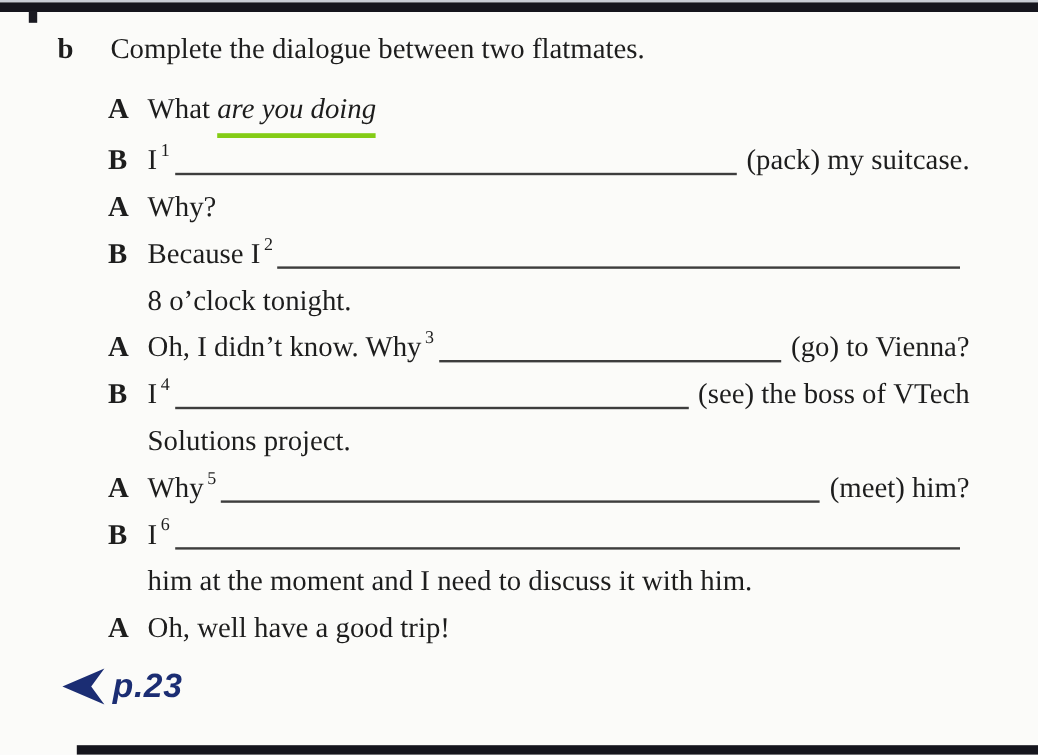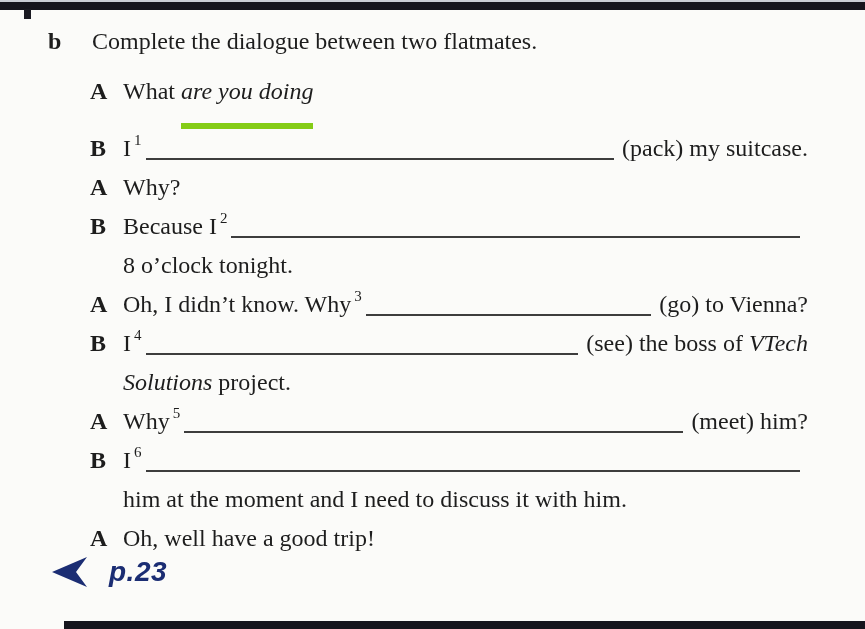--- a/index.html
+++ b/index.html
@@ -15,31 +15,31 @@
   .topbar-notch{position:absolute;top:9px;left:24px;width:7px;height:10px;background:#1a1a22;}
   .bottombar{position:absolute;bottom:0;left:64px;right:0;height:8px;background:#15151d;}
 
   .content{position:absolute;left:48px;top:22px;width:760px;font-size:24px;}
   .heading{display:flex;line-height:38px;margin-bottom:12px;}
   .heading .letter{font-weight:bold;width:44px;flex:none;}
   .dialogue{margin-left:42px;}
   .line{display:flex;line-height:39px;}
   .speaker{font-weight:bold;width:33px;flex:none;}
   .t{white-space:pre;}
-  .it{white-space:pre;font-style:italic;}
-  .iu{white-space:pre;font-style:italic;border-bottom:6px solid #84cc16;padding-bottom:12px;}
+  .it{white-space:pre;}
+  .iu{white-space:pre;font-style:italic;border-bottom:4px solid #84cc16;padding-bottom:0px;}
   .sup{font-size:15px;position:relative;top:-8px;margin:0 2px 0 3px;flex:none;}
   .blank{flex:1 1 auto;min-width:40px;border-bottom:2px solid #3d3d3d;margin:0 8px 8px 2px;}
 
   .footer{position:absolute;left:50px;top:556px;display:flex;align-items:center;}
   .arrow{width:40px;height:32px;flex:none;}
   .pref{
     font-family:"Liberation Sans", sans-serif;
     font-style:italic;font-weight:600;font-size:28px;
-    color:#1b2d73;margin-left:19px;letter-spacing:0.5px;
+    color:#1b2d73;margin-left:4px;letter-spacing:0.5px;
   }
 </style>
 </head>
 <body>
 
 <div class="page">
 
   <div class="topbar-shadow"></div>
   <div class="topbar"></div>
   <div class="topbar-notch"></div>

